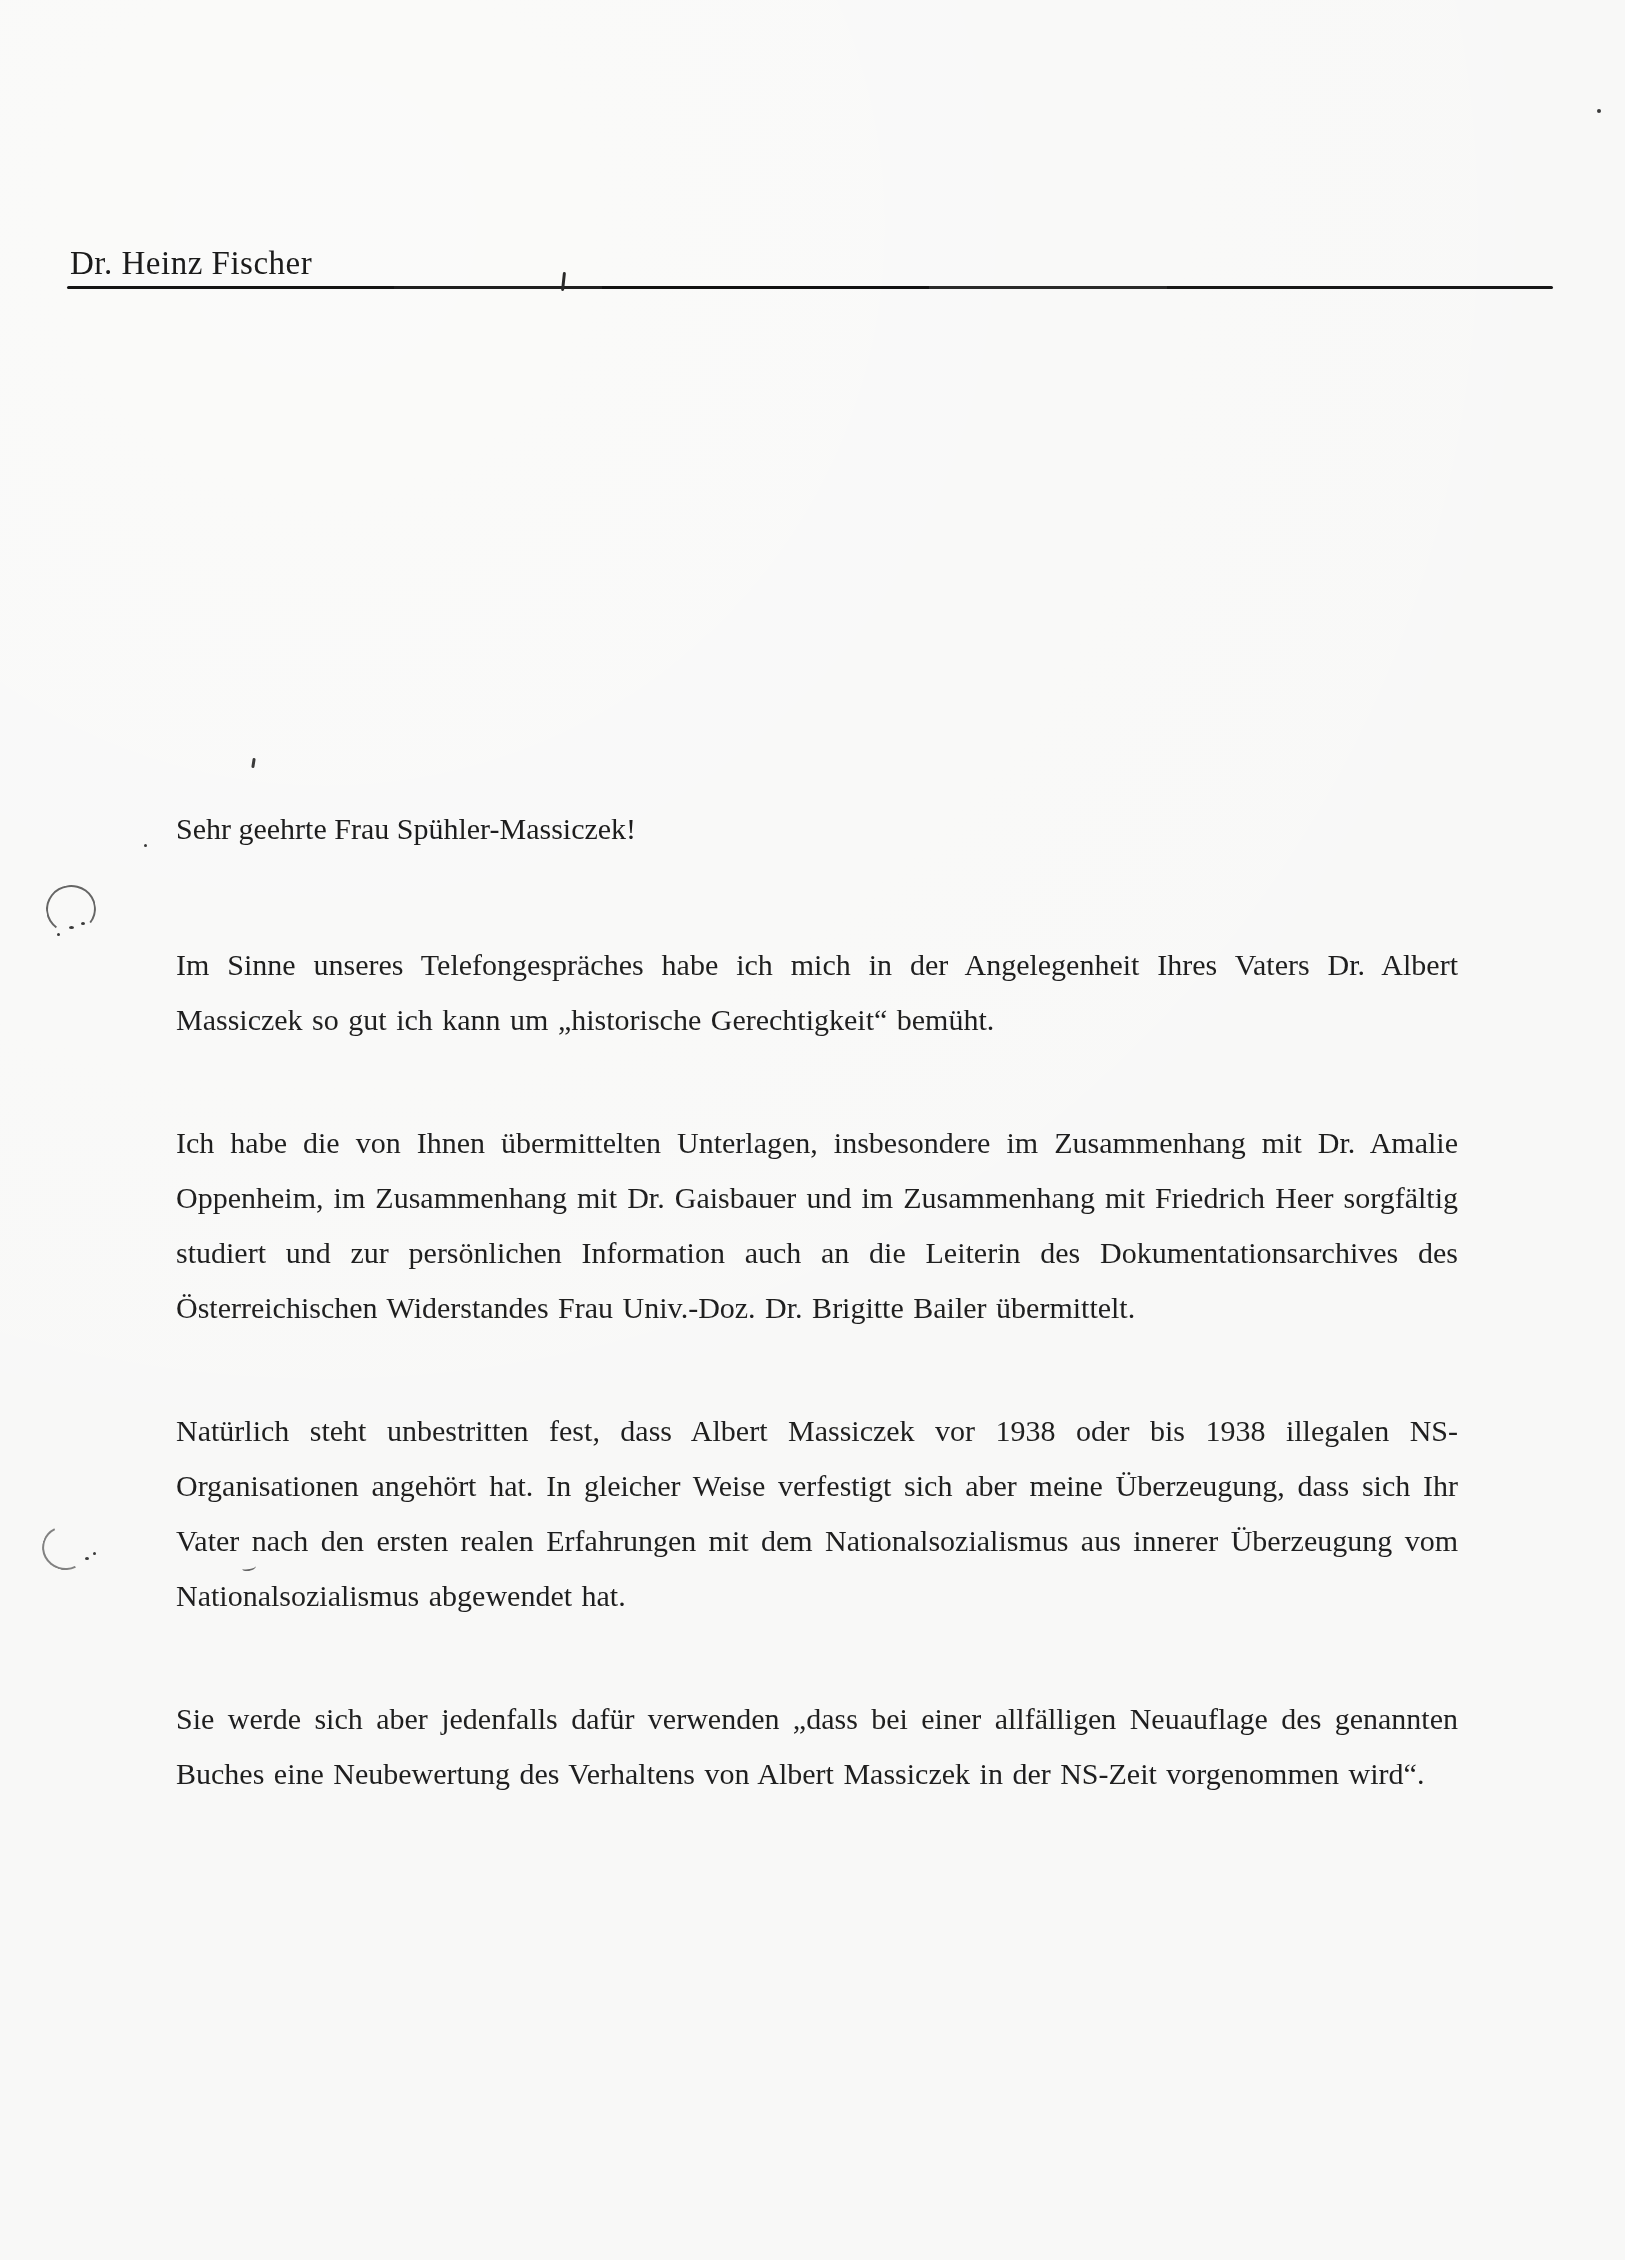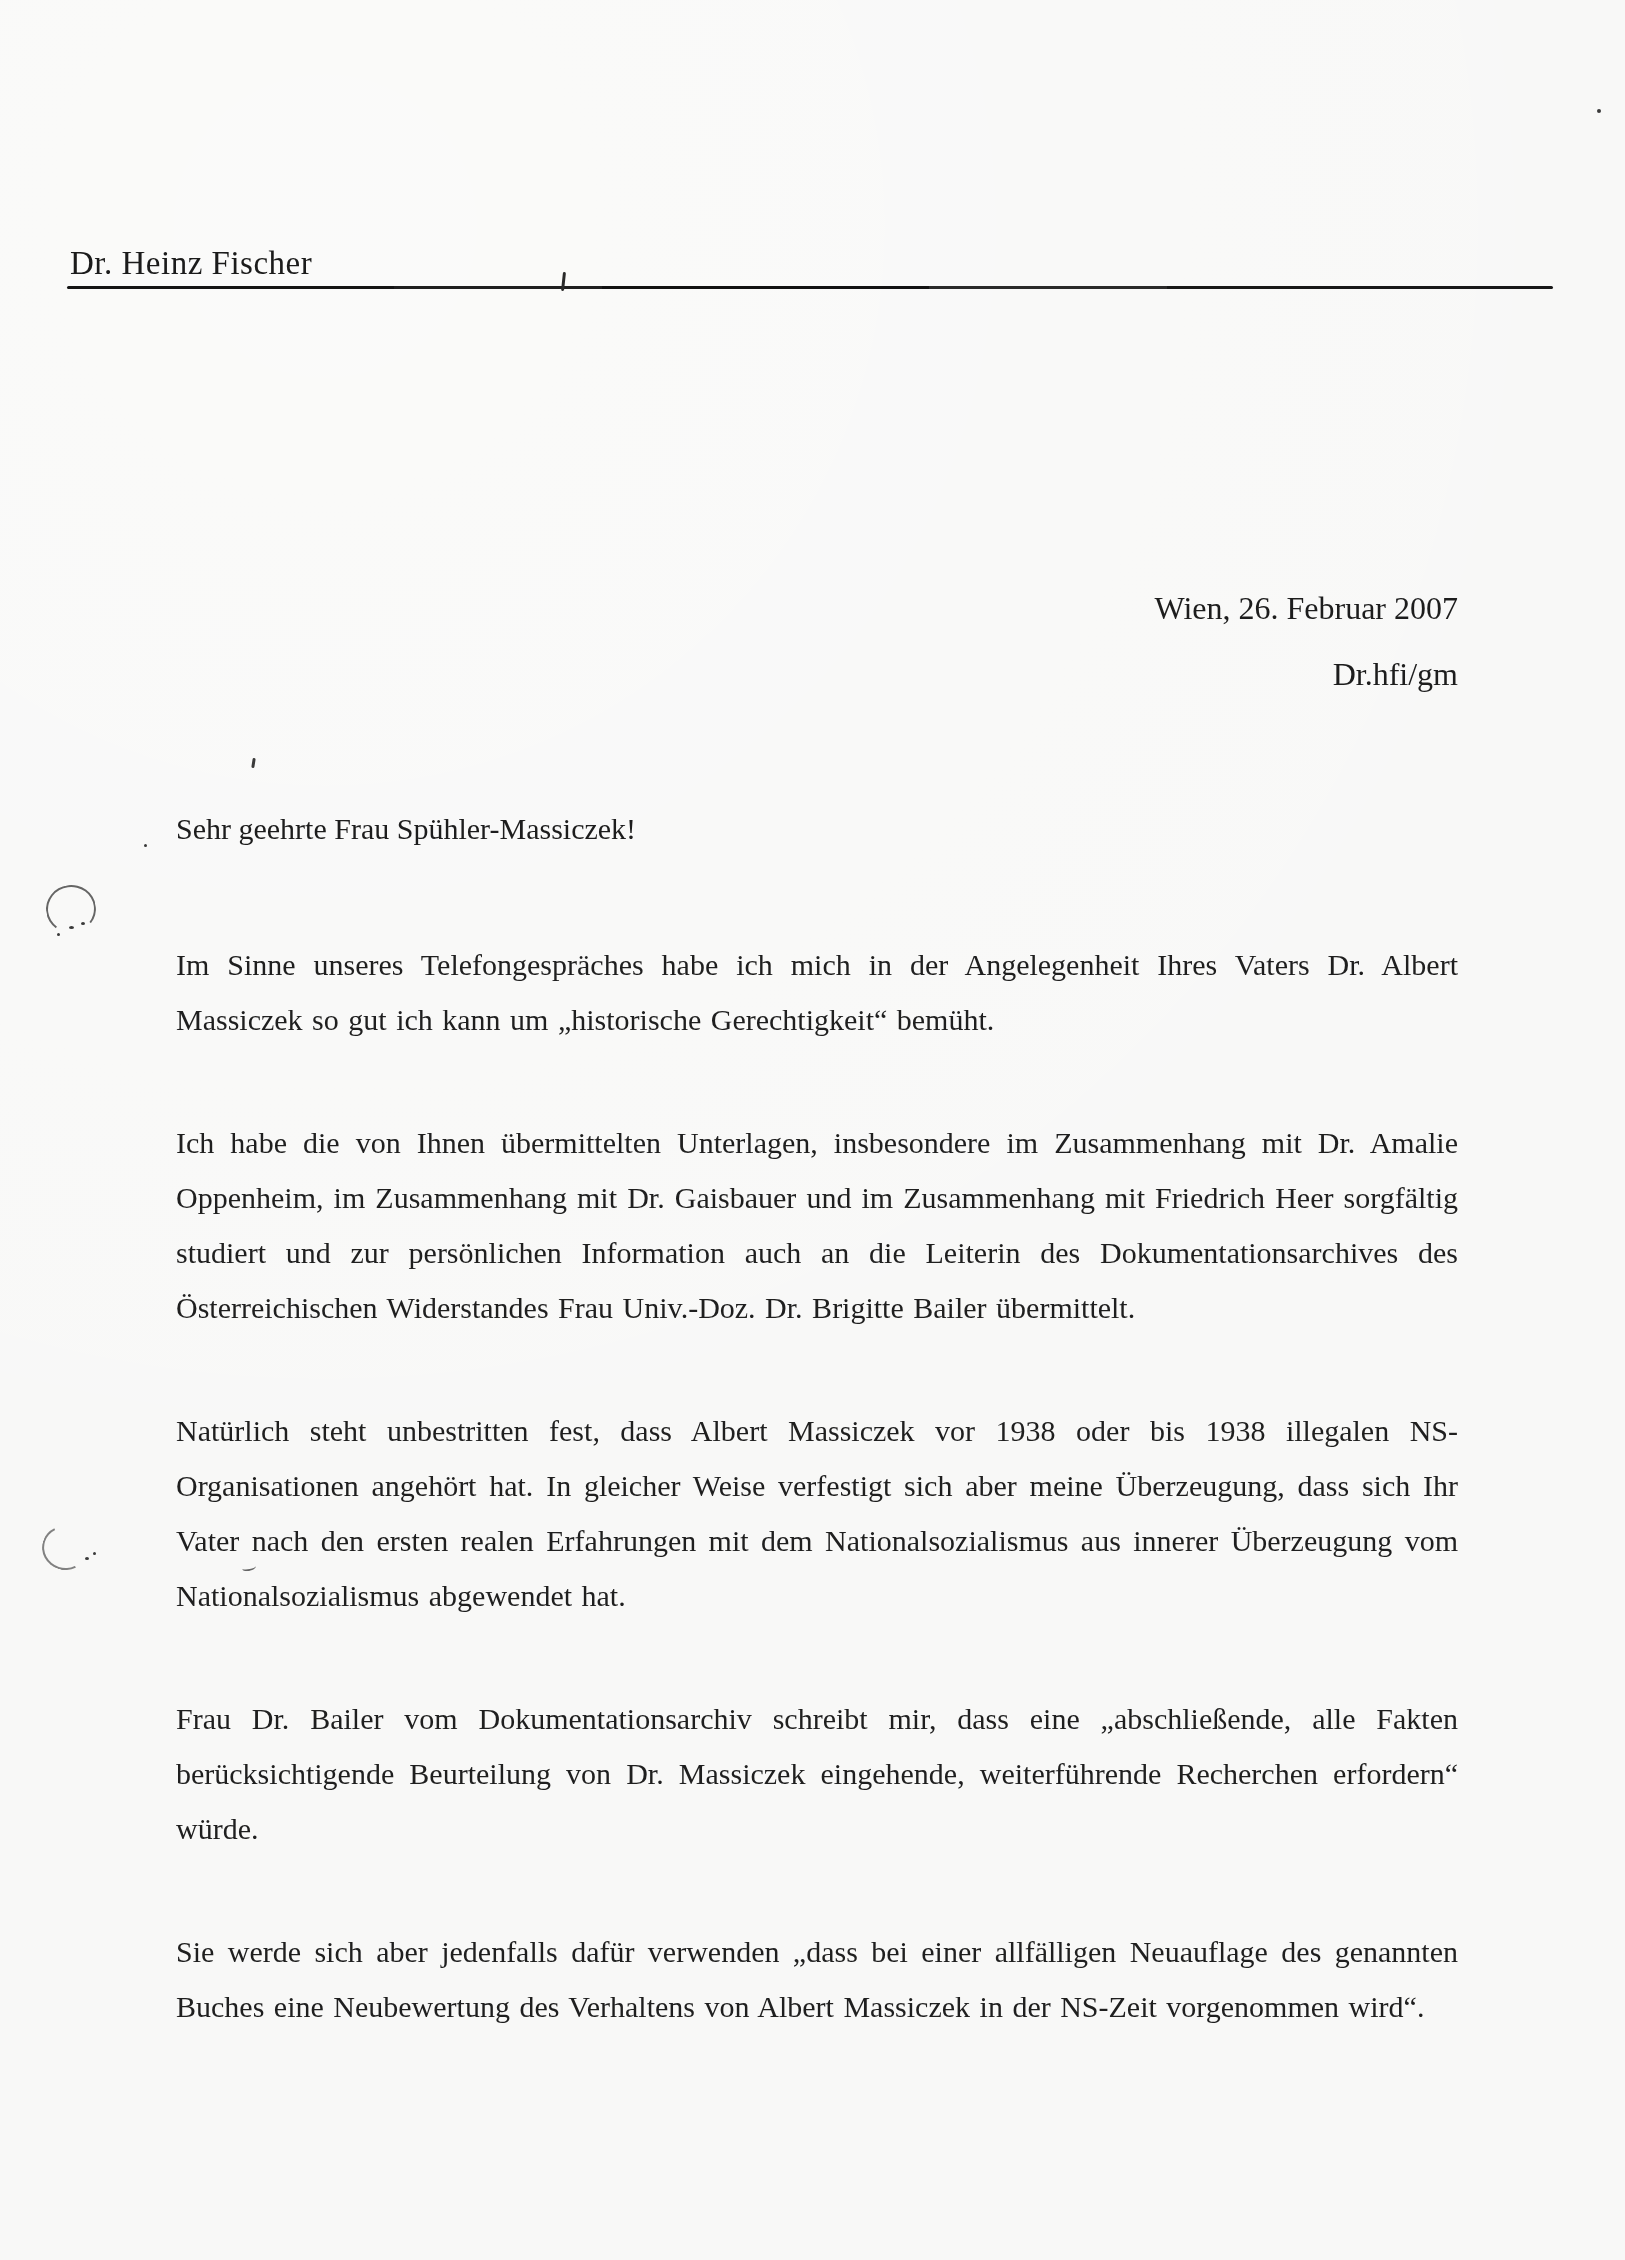--- a/index.html
+++ b/index.html
@@ -143,32 +143,27 @@
 </style>
 </head>
 <body>
 
 <div class="page">
 
   <div class="letterhead-name">Dr. Heinz Fischer</div>
   <div class="letterhead-rule"></div>
   <div class="rule-tick"></div>
 
-  <div class="dateblock">
-    <div>Wien, 26. Februar 2007</div>
-    <div>Dr.hfi/gm</div>
-  </div>
 
   <div class="salutation">Sehr geehrte Frau Spühler-Massiczek!</div>
 
   <div class="letter-body">
     <p>Im Sinne unseres Telefongespräches habe ich mich in der Angelegenheit Ihres Vaters Dr. Albert Massiczek so gut ich kann um „historische Gerechtigkeit“ bemüht.</p>
     <p>Ich habe die von Ihnen übermittelten Unterlagen, insbesondere im Zusammenhang mit Dr. Amalie Oppenheim, im Zusammenhang mit Dr. Gaisbauer und im Zusammenhang mit Friedrich Heer sorgfältig studiert und zur persönlichen Information auch an die Leiterin des Dokumentationsarchives des Österreichischen Widerstandes Frau Univ.-Doz. Dr. Brigitte Bailer übermittelt.</p>
     <p>Natürlich steht unbestritten fest, dass Albert Massiczek vor 1938 oder bis 1938 illegalen NS-Organisationen angehört hat. In gleicher Weise verfestigt sich aber meine Überzeugung, dass sich Ihr Vater nach den ersten realen Erfahrungen mit dem Nationalsozialismus aus innerer Überzeugung vom Nationalsozialismus abgewendet hat.</p>
-    <p>Frau Dr. Bailer vom Dokumentationsarchiv schreibt mir, dass eine „abschließende, alle Fakten berücksichtigende Beurteilung von Dr. Massiczek eingehende, weiterführende Recherchen erfordern“ würde.</p>
     <p>Sie werde sich aber jedenfalls dafür verwenden „dass bei einer allfälligen Neuauflage des genannten Buches eine Neubewertung des Verhaltens von Albert Massiczek in der NS-Zeit vorgenommen wird“.</p>
   </div>
 
   <div class="punch-hole-top"></div>
   <div class="punch-hole-bottom"></div>
   <div class="speck s1"></div>
   <div class="speck s2"></div>
   <div class="speck s3"></div>
   <div class="speck s4"></div>
   <div class="speck s5"></div>

